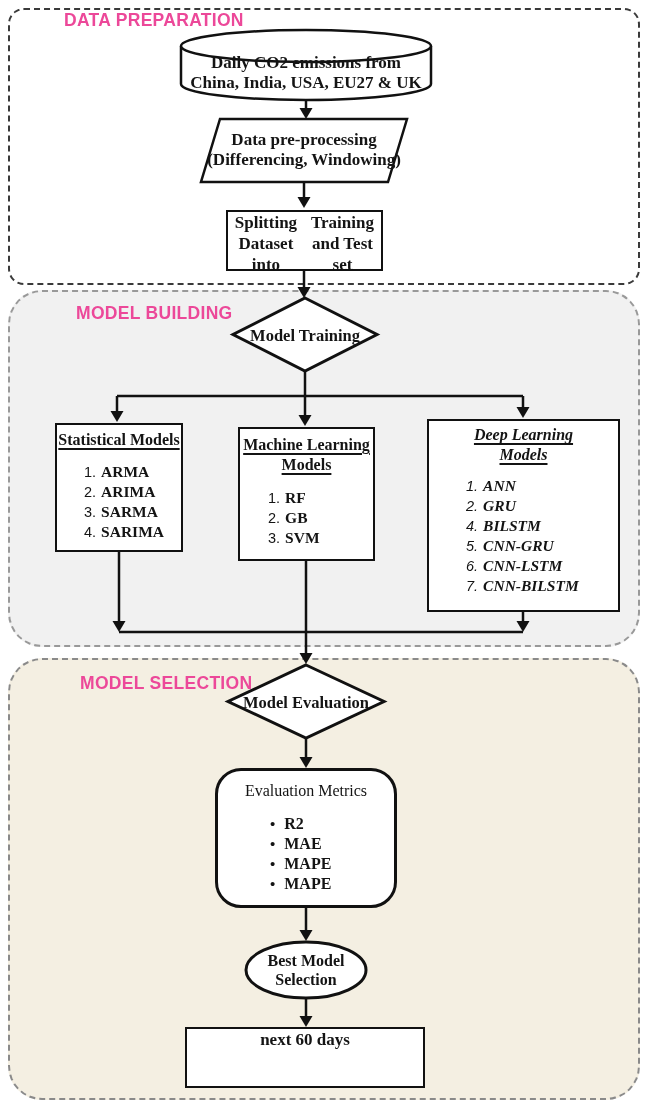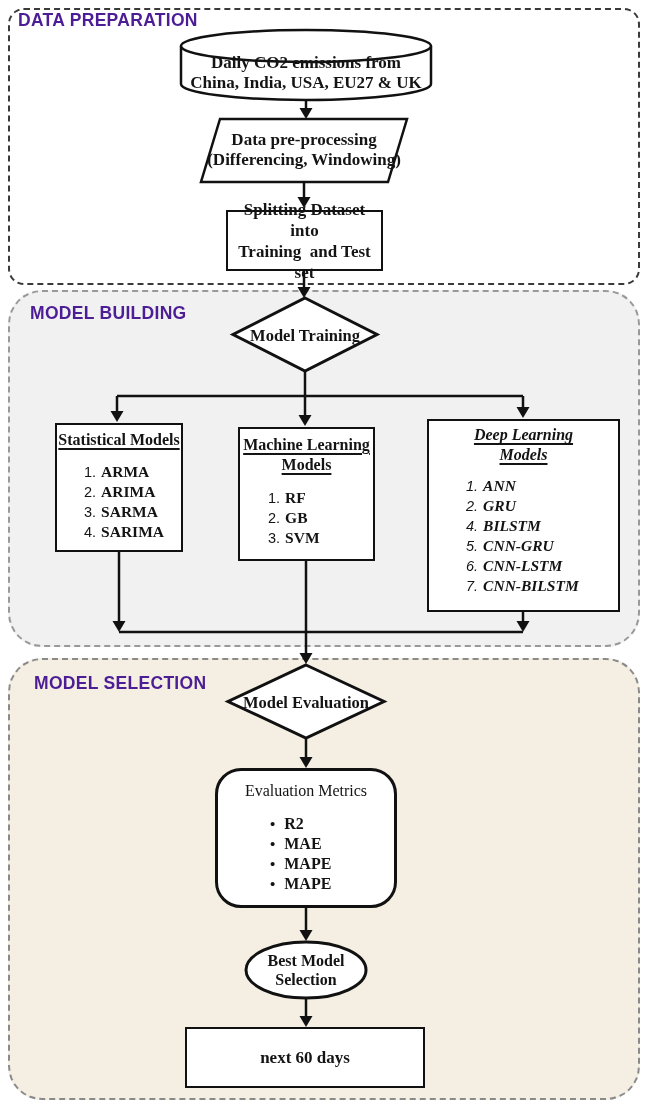--- a/index.html
+++ b/index.html
@@ -7,31 +7,31 @@
     position:relative;width:649px;height:1103px;background:#ffffff;
     font-family:"Liberation Serif",serif;color:#141414;overflow:hidden;
   }
   
   .section{position:absolute;box-sizing:border-box;}
   .sec-prep{left:8px;top:8px;width:632px;height:277px;border:2px dashed #3a3a3a;border-radius:16px;background:#ffffff;}
   .sec-build{left:8px;top:290px;width:632px;height:357px;border:2px dashed #999;border-radius:34px;background:#f1f1f1;}
   .sec-select{left:8px;top:658px;width:632px;height:442px;border:2px dashed #8a8a8a;border-radius:34px;background:#f4efe2;}
   .section-label{
     position:absolute;font-family:"Liberation Sans",sans-serif;font-weight:700;
-    font-size:17.5px;letter-spacing:.3px;color:#4c1d95;white-space:nowrap;
+    font-size:17.5px;letter-spacing:.3px;color:#ec4899;white-space:nowrap;margin-left:46px;
   }
   
   #shapes{position:absolute;left:0;top:0;width:649px;height:1103px;pointer-events:none;}
   
   .shape-text{position:absolute;text-align:center;font-weight:700;line-height:20px;font-size:17px;}
   .diamond-text{position:absolute;text-align:center;font-weight:700;font-size:16.5px;}
   
   .proc-rect{
     position:absolute;box-sizing:border-box;background:#fff;border:2.5px solid #111;
-    display:flex;flex-direction:column;justify-content:center;text-align:center;
+    display:flex;flex-direction:row;justify-content:center;text-align:center;
     font-weight:700;font-size:17px;line-height:21px;white-space:pre-wrap;
   }
   .model-box{
     position:absolute;box-sizing:border-box;background:#fff;border:2px solid #111;
     text-align:center;
   }
   .model-box .box-title{
     font-weight:700;font-size:16px;line-height:20px;
     text-decoration:underline;text-underline-offset:3px;text-decoration-thickness:1.5px;
   }

